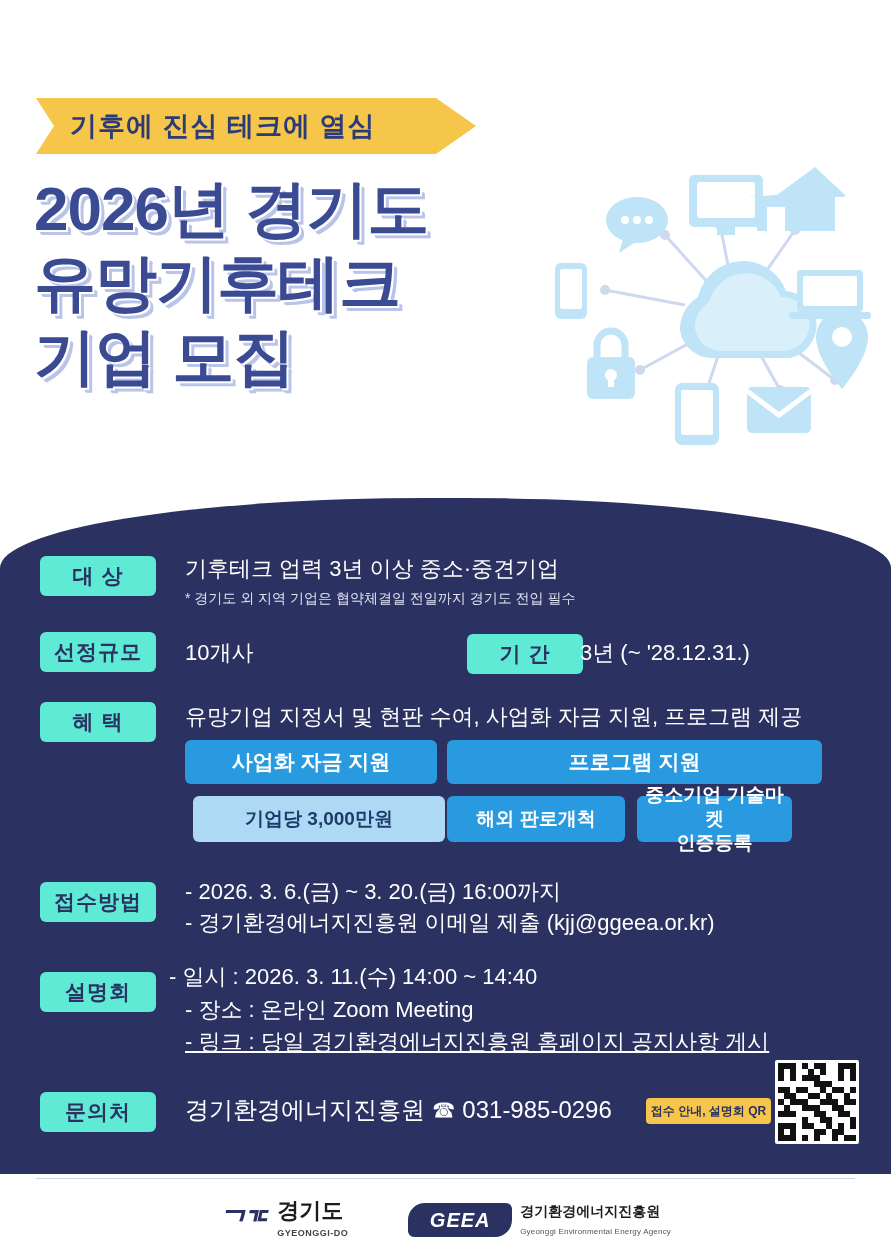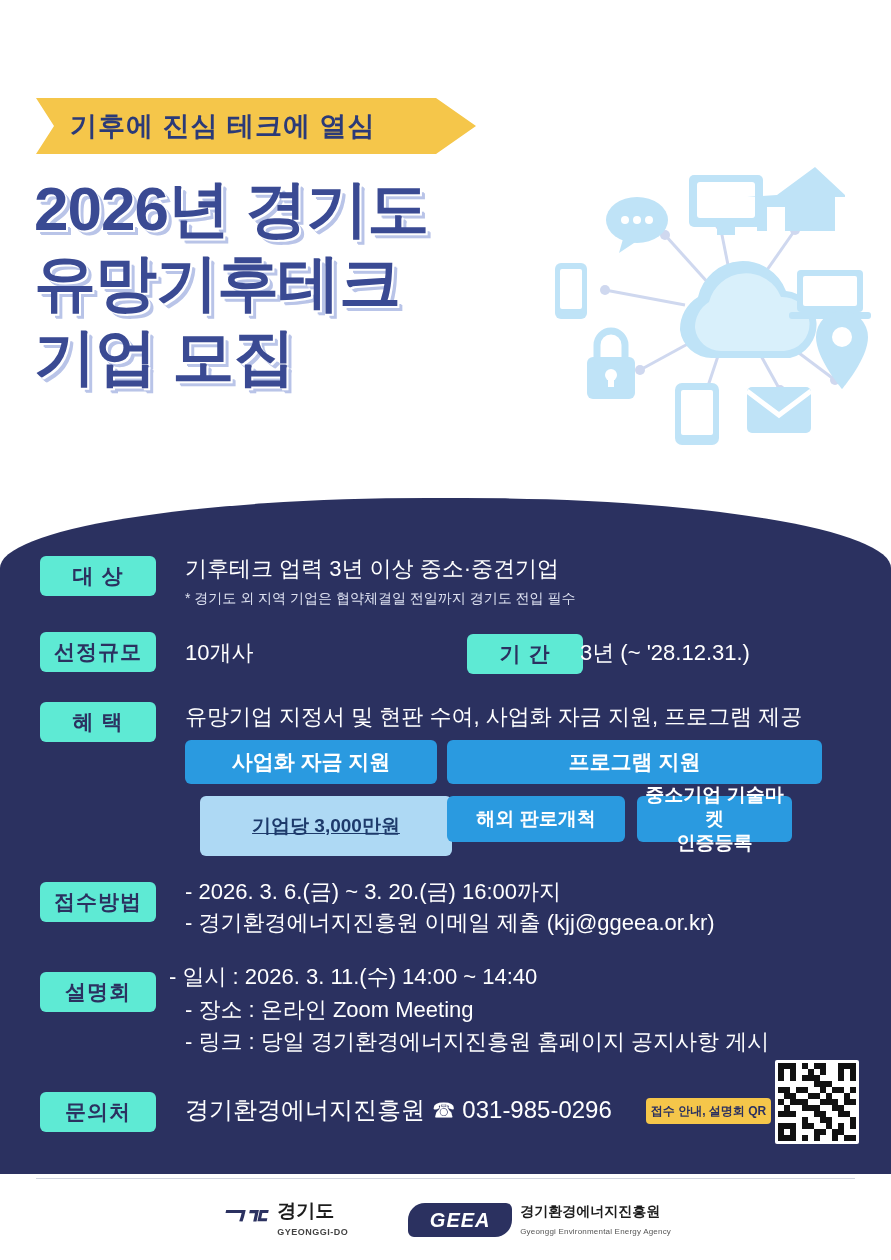--- a/index.html
+++ b/index.html
@@ -230,21 +230,21 @@
   .logo-gg { display: flex; align-items: center; gap: 10px; }
   .gg-mark {
     color: #2b3160;
     font-size: 30px;
     font-weight: bold;
     letter-spacing: -4px;
     font-family: "DejaVu Sans", sans-serif;
     transform: skewX(-12deg);
   }
   .gg-text-main {
-    font-size: 19px;
+    font-size: 22px;
     font-weight: bold;
     color: #1c1c1c;
     line-height: 20px;
   }
   .gg-text-sub {
     font-size: 9px;
     font-weight: bold;
     color: #444;
     letter-spacing: 0.5px;
   }
@@ -390,33 +390,33 @@
 
   <div class="chip" style="left:443px; top:634px; width:116px; height:40px;margin-left:24px;">기 간</div>
   <div class="row-text row-main" style="left:580px; top:638px;">3년 (~ '28.12.31.)</div>
 
   <div class="chip" style="left:40px; top:702px; width:116px; height:40px;">혜 택</div>
   <div class="row-text row-main" style="left:185px; top:702px;">유망기업 지정서 및 현판 수여, 사업화 자금 지원, 프로그램 제공</div>
 
   <div class="bbox bbox-dark" style="left:447px; top:740px; width:375px; height:44px;">프로그램 지원</div>
   <div class="bbox bbox-dark" style="left:185px; top:740px; width:252px; height:44px;">사업화 자금 지원</div>
 
-  <div class="bbox bbox-light" style="left:200px; top:796px; width:252px; height:60px;text-decoration:underline;">기업당 3,000만원</div>
+  <div class="bbox bbox-light" style="left:193px; top:796px; width:252px; height:46px;">기업당 3,000만원</div>
   <div class="bbox bbox-mid" style="left:447px; top:796px; width:178px; height:46px;">해외 판로개척</div>
   <div class="bbox bbox-mid multiline" style="left:637px; top:796px; width:155px; height:46px;">중소기업 기술마켓
 인증등록</div>
 
   <div class="chip" style="left:40px; top:882px; width:116px; height:40px;">접수방법</div>
   <div class="row-text row-main" style="left:185px; top:877px;">- 2026. 3. 6.(금) ~ 3. 20.(금) 16:00까지</div>
   <div class="row-text row-main" style="left:185px; top:908px;">- 경기환경에너지진흥원 이메일 제출 (kjj@ggeea.or.kr)</div>
 
   <div class="chip" style="left:40px; top:972px; width:116px; height:40px;">설명회</div>
   <div class="row-text row-main" style="left:169px; top:962px;">- 일시 : 2026. 3. 11.(수) 14:00 ~ 14:40</div>
   <div class="row-text row-main" style="left:185px; top:995px;">- 장소 : 온라인 Zoom Meeting</div>
-  <div class="row-text row-main" style="left:185px; top:1027px;">- 링크 : 당일 경기환경에너지진흥원 홈페이지 공지사항 게시</div>
+  <div class="row-text row-main" style="left:185px; top:1027px;text-decoration:underline;">- 링크 : 당일 경기환경에너지진흥원 홈페이지 공지사항 게시</div>
 
   <div class="chip" style="left:40px; top:1092px; width:116px; height:40px;">문의처</div>
   <div class="row-text row-main" style="left:185px; top:1095px; font-size:24px;">경기환경에너지진흥원 ☎ 031-985-0296</div>
 
   <div class="qr-caption">접수 안내, 설명회 QR</div>
   <div class="qr-wrap">
     <div class="qr-grid">
       <i class="qr-on"></i>
         <i class="qr-on"></i>
         <i class="qr-on"></i>

